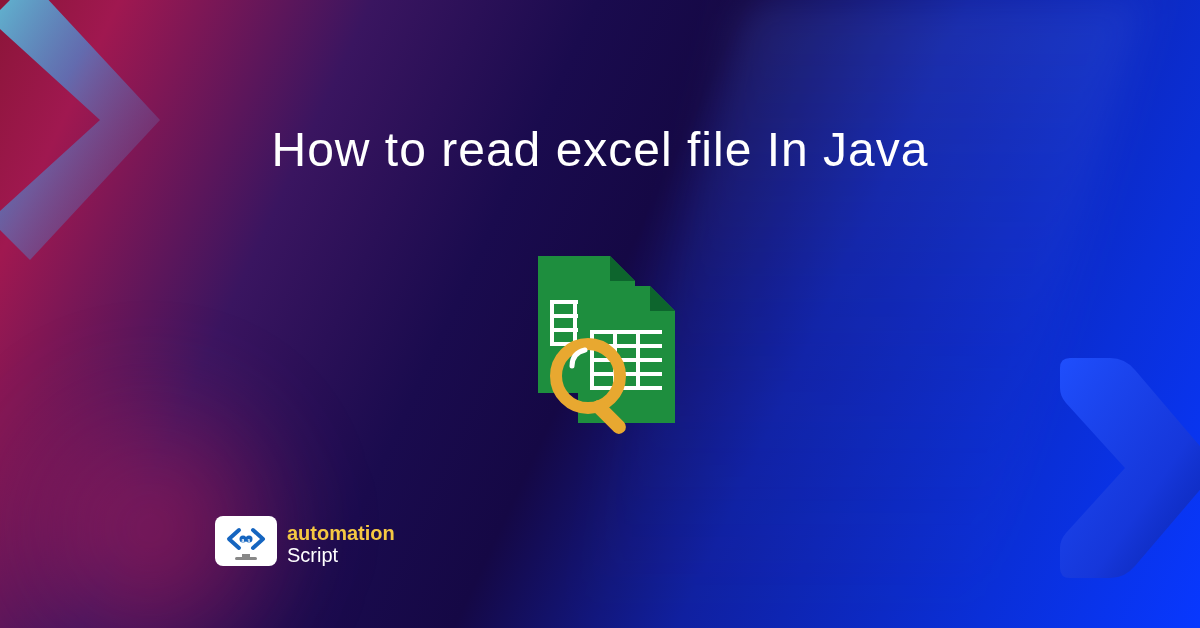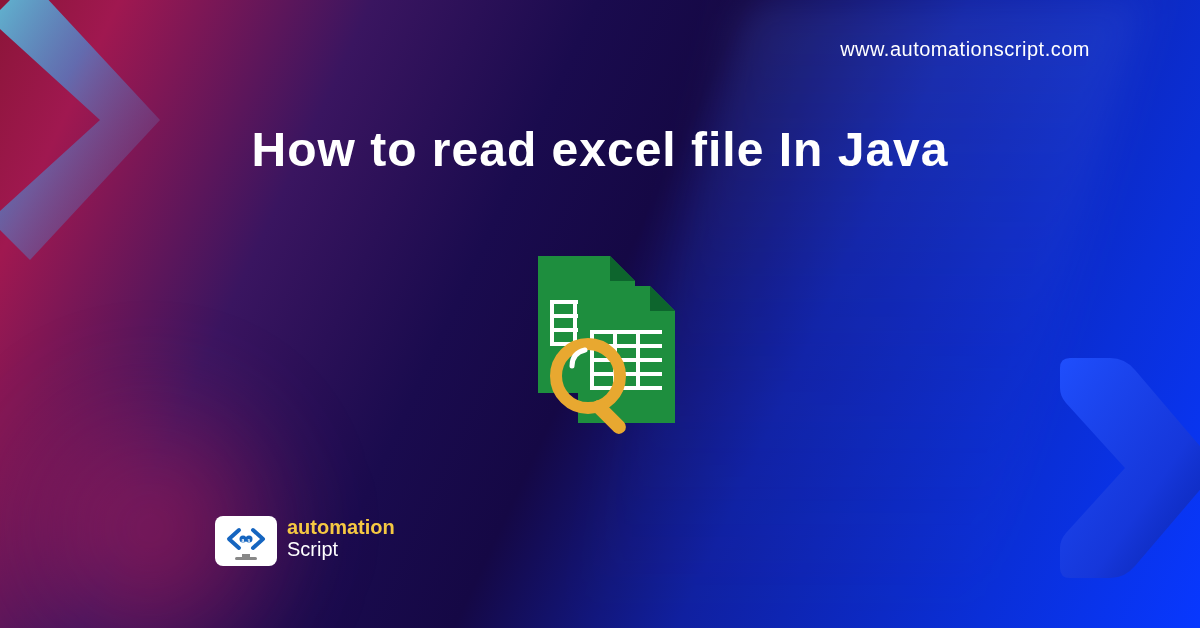--- a/index.html
+++ b/index.html
@@ -37,21 +37,21 @@
       font-weight: 500;
       letter-spacing: 0.5px;
     }
     .main-title {
       position: absolute;
       top: 122px;
       left: 50%;
       transform: translateX(-50%);
       color: #ffffff;
       font-size: 48px;
-      font-weight: 700;
+      font-weight: 400;
       letter-spacing: 1px;
       white-space: nowrap;
       text-align: center;
     }
     .chevron-left {
       position: absolute;
       top: -20px;
       left: -30px;
       width: 200px;
       height: 280px;
@@ -69,21 +69,21 @@
       left: 50%;
       transform: translateX(-50%);
       width: 200px;
       height: 200px;
     }
     .logo-container {
       position: absolute;
       bottom: 62px;
       left: 215px;
       display: flex;
-      align-items: flex-start;
+      align-items: flex-end;
       gap: 10px;
     }
     .logo-badge {
       background: #ffffff;
       border-radius: 8px;
       padding: 8px 10px 4px 10px;
       display: flex;
       flex-direction: column;
       align-items: center;
     }
@@ -149,21 +149,20 @@
         <linearGradient id="chevGradR" x1="0%" y1="0%" x2="100%" y2="100%">
           <stop offset="0%" stop-color="#2050ff" stop-opacity="0.95"></stop>
           <stop offset="60%" stop-color="#1838d8" stop-opacity="0.85"></stop>
           <stop offset="100%" stop-color="#0a1880" stop-opacity="0.5"></stop>
         </linearGradient>
       </defs>
       <path d="M 30 20 Q 30 10 40 10 L 80 10 Q 95 10 105 22 L 180 110 Q 190 120 180 130 L 105 218 Q 95 230 80 230 L 40 230 Q 30 230 30 220 L 30 200 Q 30 192 36 185 L 95 120 L 36 55 Q 30 48 30 40 Z" fill="url(#chevGradR)"></path>
     </svg>
   </div>
 
-  <div class="website-url">www.automationscript.com</div>
 
   <h1 class="main-title">How to read excel file In Java</h1>
 
   <div class="spreadsheet-icon">
     <svg viewBox="0 0 200 200" xmlns="http://www.w3.org/2000/svg">
       <g>
         <path d="M 38 18 L 110 18 L 135 43 L 135 155 L 38 155 Z" fill="#1e8e3e"></path>
         <path d="M 110 18 L 135 43 L 110 43 Z" fill="#0d652d"></path>
         <rect x="50" y="62" width="72" height="4" fill="#ffffff"></rect>
         <rect x="50" y="76" width="72" height="4" fill="#ffffff"></rect>

